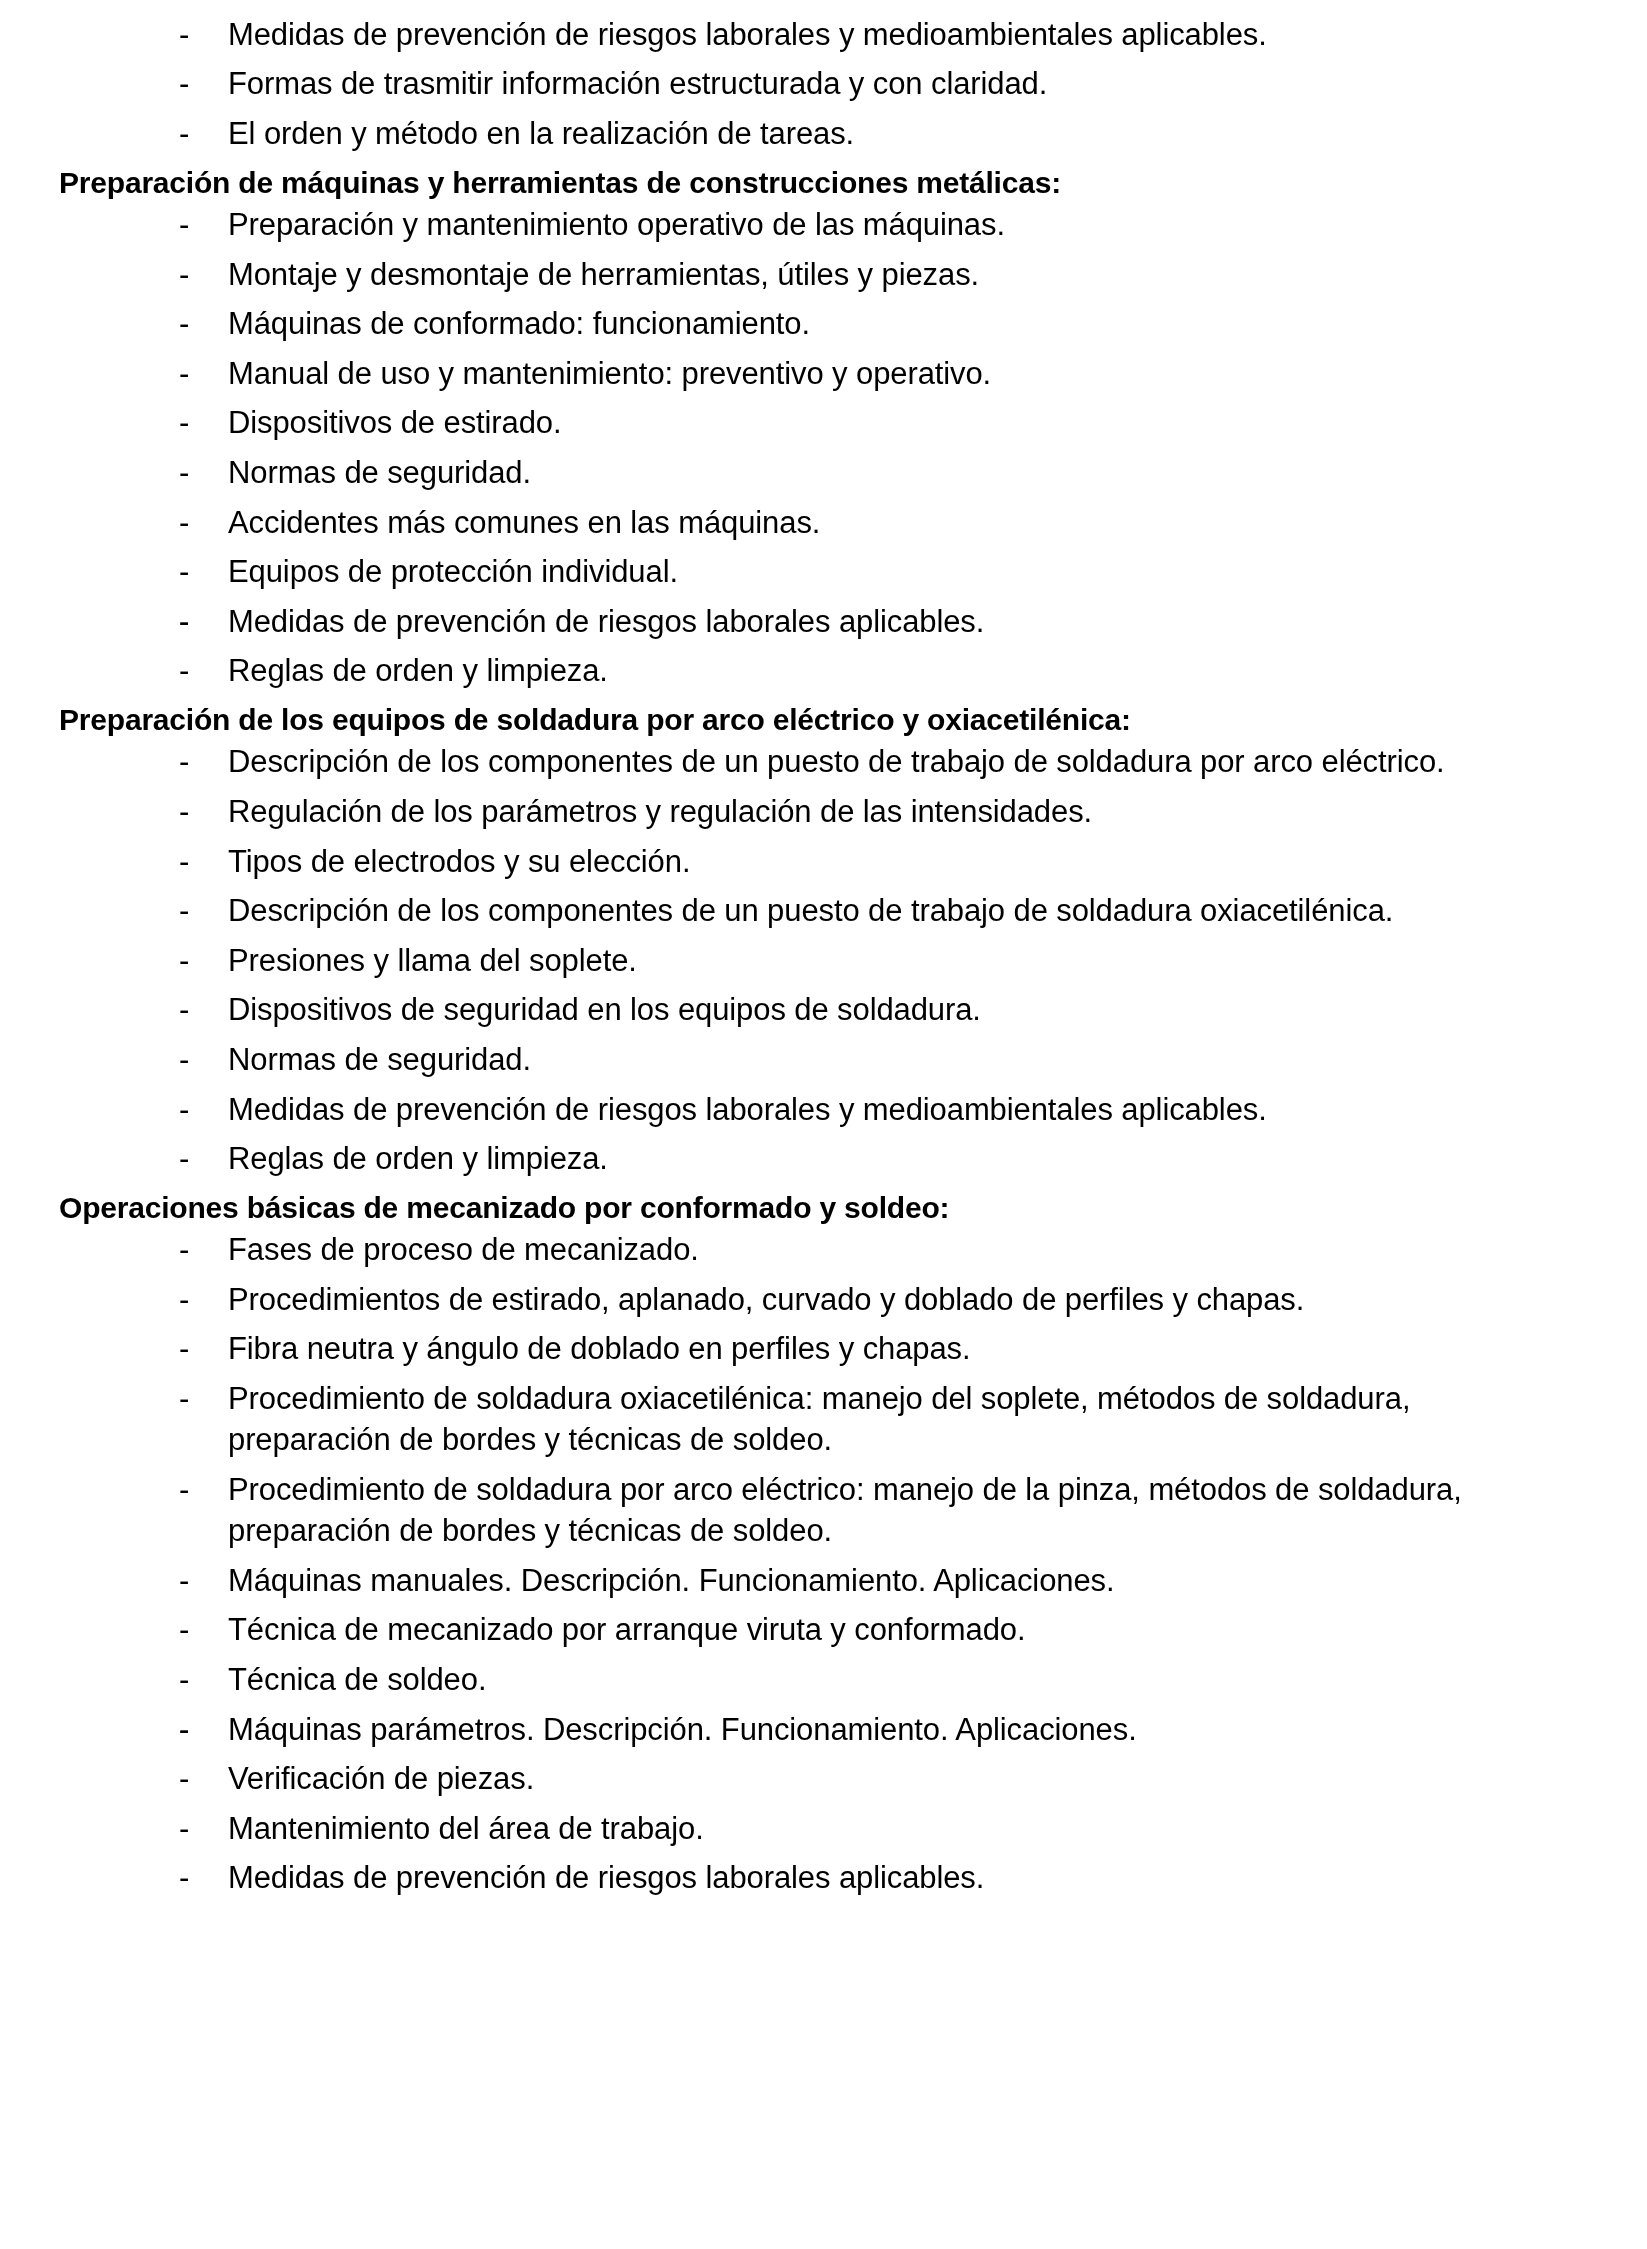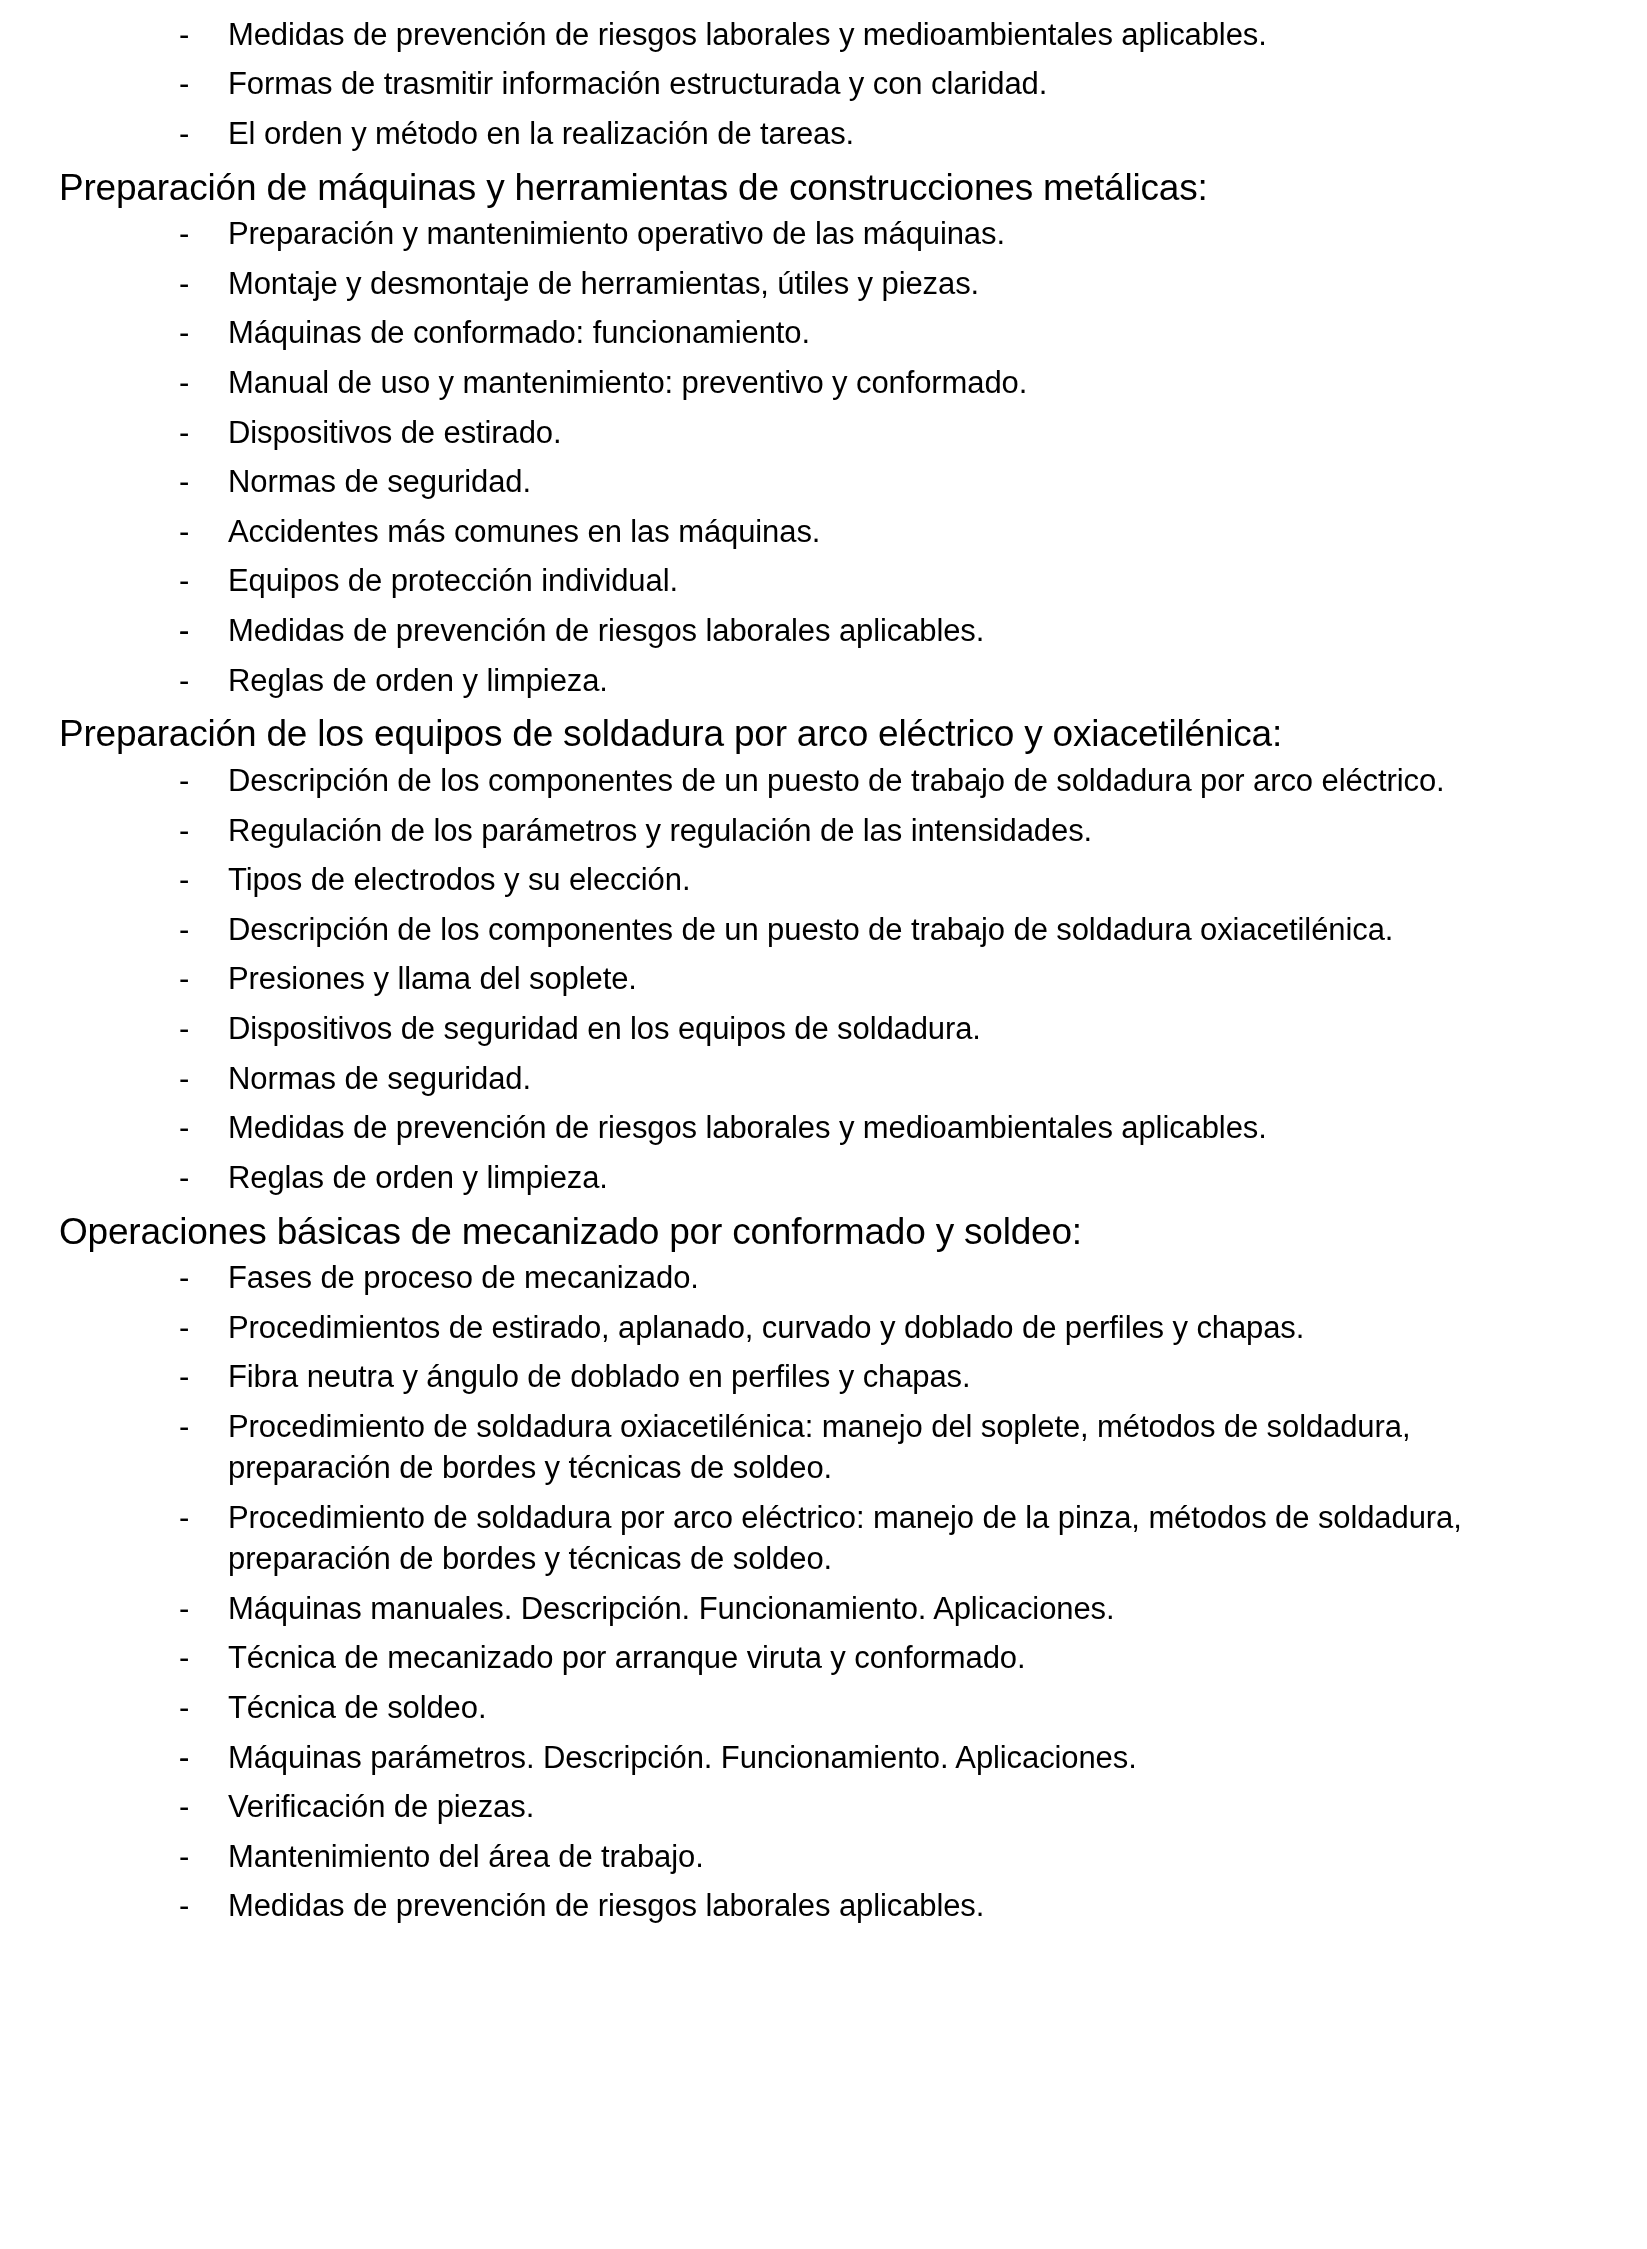--- a/index.html
+++ b/index.html
@@ -18,22 +18,22 @@
     box-sizing: border-box;
     width: 1647px;
     min-height: 2250px;
     padding: 13.7px 84px 0 53px;
   }
   .doc {
     display: block;
   }
   
   .heading {
-    font-size: 37px;
-    font-weight: normal;
+    font-size: 30px;
+    font-weight: bold;
     line-height: 1.33;
     margin: 4.6px 0 1.5px 0;
     padding-left: 6px;
     letter-spacing: -0.2px;
   }
   
   .item {
     position: relative;
     font-size: 31px;
     line-height: 1.33;
@@ -77,21 +77,21 @@
       <div class="item">
         <span class="dash">-</span>
         <span class="txt">Montaje y desmontaje de herramientas, útiles y piezas.</span>
       </div>
       <div class="item">
         <span class="dash">-</span>
         <span class="txt">Máquinas de conformado: funcionamiento.</span>
       </div>
       <div class="item">
         <span class="dash">-</span>
-        <span class="txt">Manual de uso y mantenimiento: preventivo y conformado.</span>
+        <span class="txt">Manual de uso y mantenimiento: preventivo y operativo.</span>
       </div>
       <div class="item">
         <span class="dash">-</span>
         <span class="txt">Dispositivos de estirado.</span>
       </div>
       <div class="item">
         <span class="dash">-</span>
         <span class="txt">Normas de seguridad.</span>
       </div>
       <div class="item">

